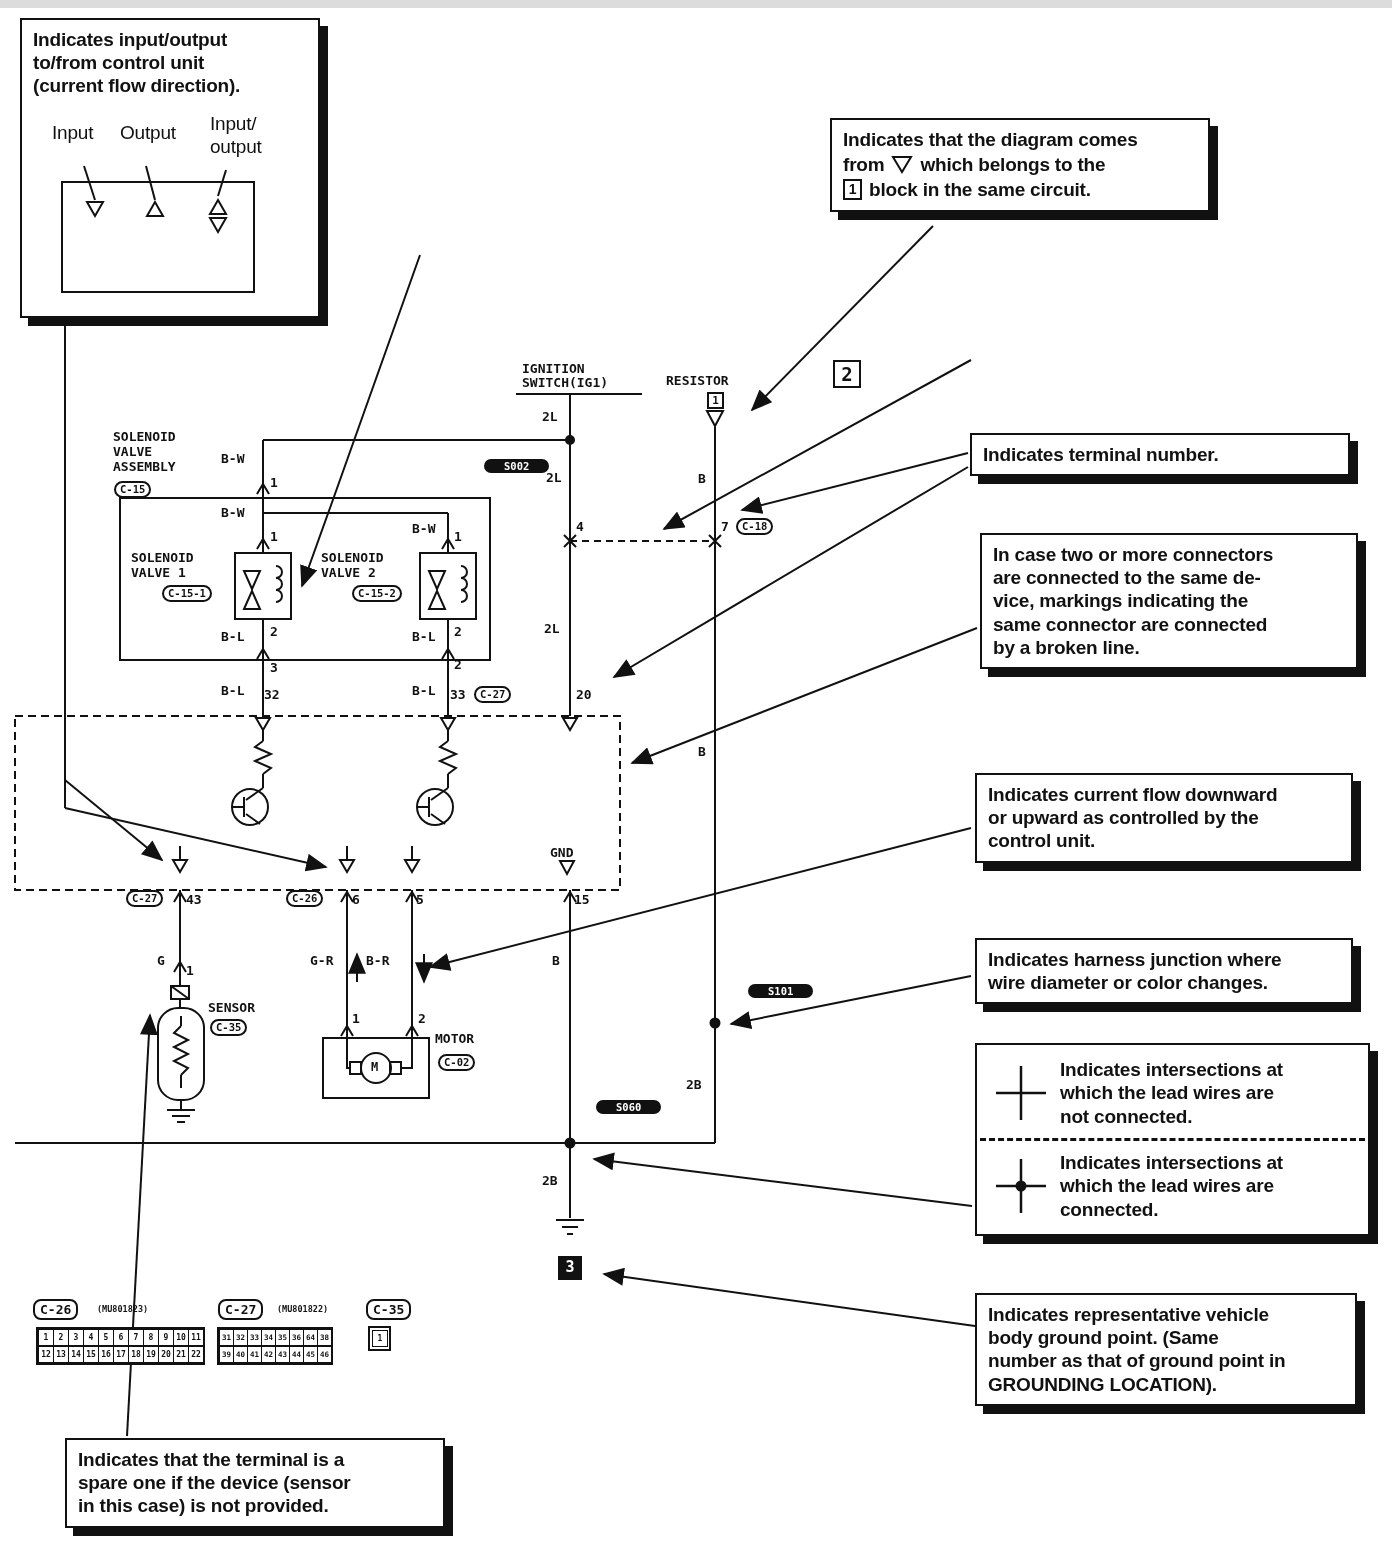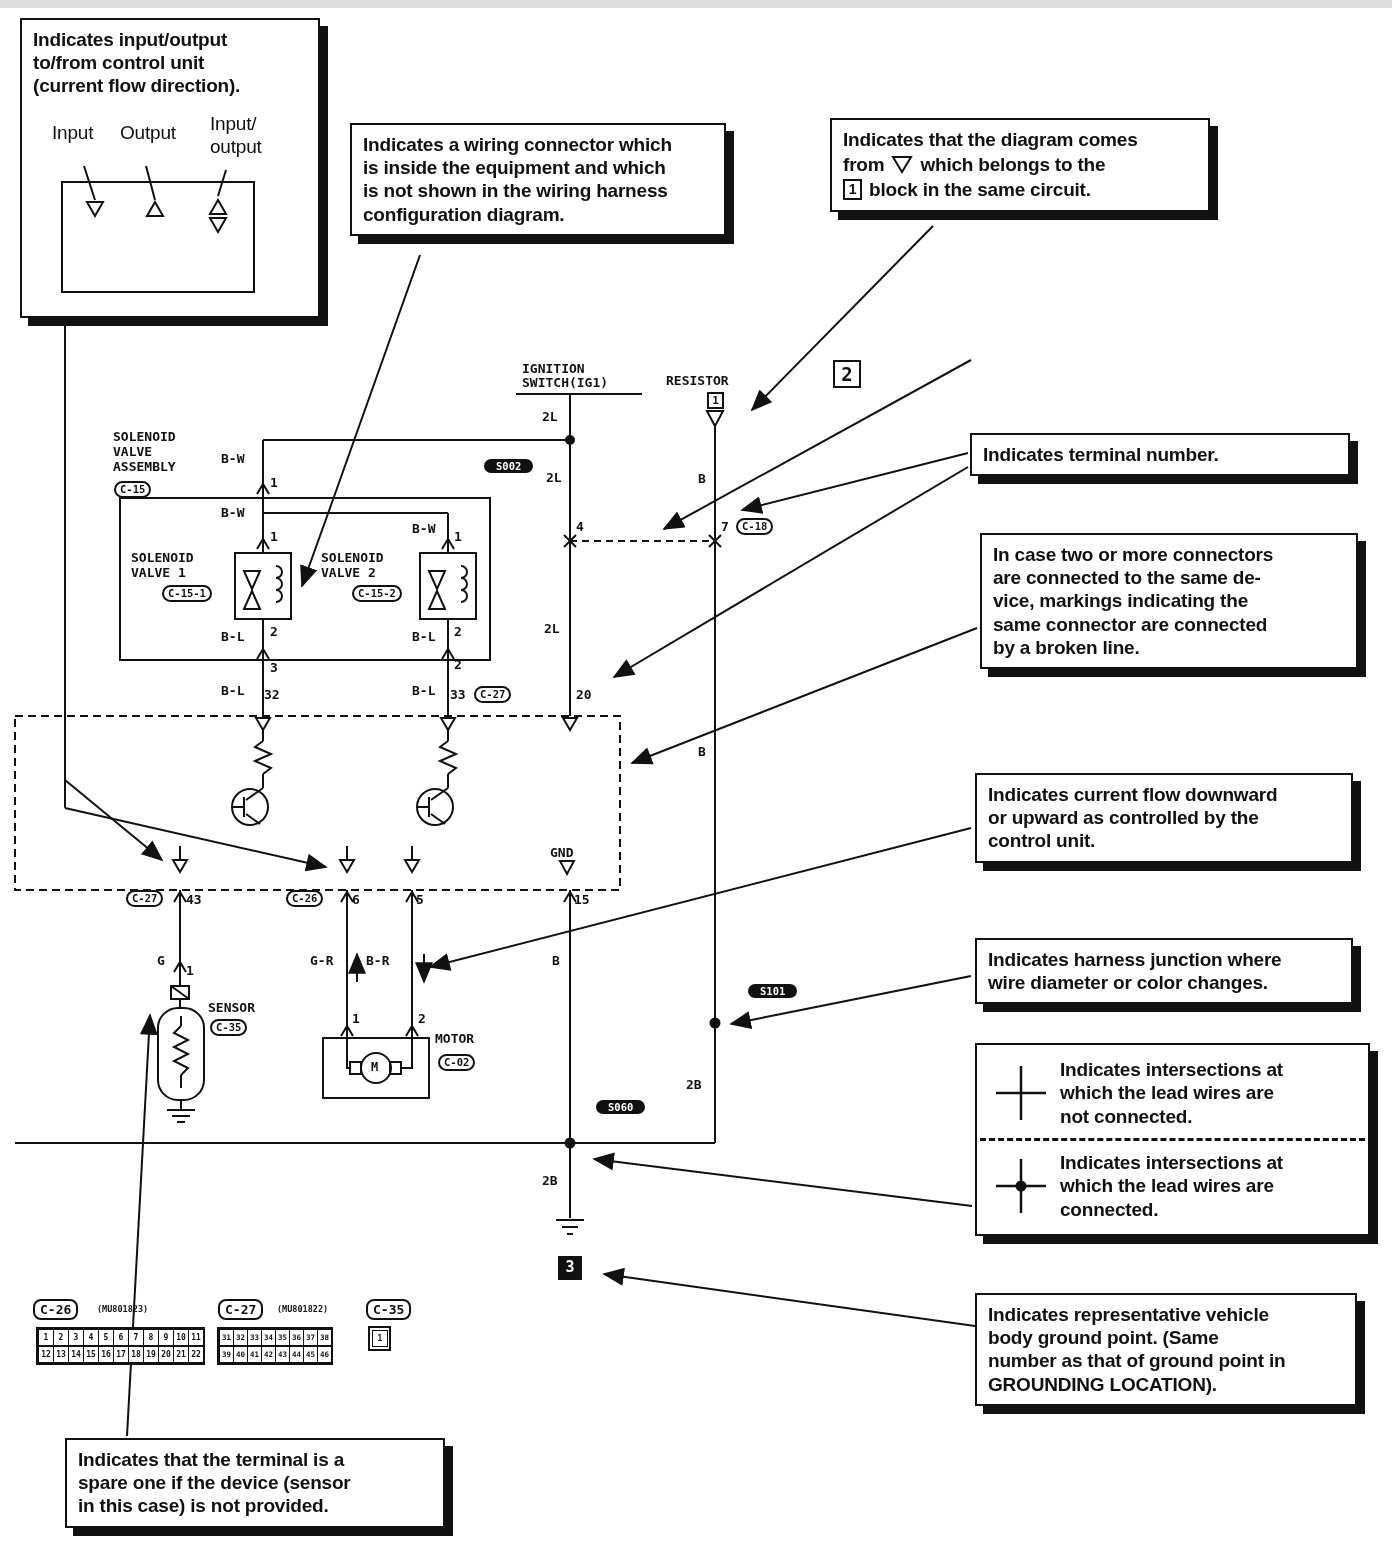--- a/index.html
+++ b/index.html
@@ -7,21 +7,21 @@
   .page{position:relative;width:1392px;height:1546px;background:#ffffff;color:#111;overflow:hidden;margin:8px auto}
   svg.layer{position:absolute;left:0;top:0}
   .callout{position:absolute;background:#fff;border:2px solid #111;box-shadow:8px 8px 0 #111;padding:8px 11px;font-weight:bold;font-size:19px;line-height:1.22;letter-spacing:-0.2px}
   .callout-text{white-space:pre-line}
   .inline-row{display:flex;align-items:center;gap:7px;margin-top:2px}
   .mini-box{display:inline-block;border:2px solid #111;min-width:19px;height:21px;line-height:17px;text-align:center;font-size:14px;padding:0 2px}
   .tri-svg{flex:0 0 auto}
   .ml{position:absolute;font-family:"DejaVu Sans Mono",monospace;font-weight:bold;font-size:13px;line-height:1.15;white-space:pre-line}
   .term{position:absolute;font-family:"DejaVu Sans Mono",monospace;font-weight:bold;font-size:13px;line-height:1}
   .oval{position:absolute;font-family:"DejaVu Sans Mono",monospace;font-weight:bold;font-size:10.5px;border:2px solid #111;border-radius:10px;padding:0 4px;background:#fff;line-height:13px}
-  .soval{position:absolute;font-family:"DejaVu Sans Mono",monospace;font-weight:bold;font-size:10.5px;background:#111;color:#fff;border-radius:9px;padding:1px 12px;line-height:12px}
+  .soval{position:absolute;font-family:"DejaVu Sans Mono",monospace;font-weight:bold;font-size:10.5px;background:#111;color:#fff;border-radius:9px;padding:1px 20px;line-height:12px}
   .boxnum{position:absolute;border:2px solid #111;text-align:center;font-family:"DejaVu Sans Mono",monospace;font-weight:bold;background:#fff}
   .fillbox{position:absolute;background:#111;color:#fff;text-align:center;font-family:"DejaVu Sans Mono",monospace;font-weight:bold}
   .cbox{position:absolute;border:2px solid #111;border-radius:8px;padding:0 5px;font-family:"DejaVu Sans Mono",monospace;font-weight:bold;font-size:13px;line-height:17px;background:#fff}
   .tiny{position:absolute;font-family:"DejaVu Sans Mono",monospace;font-weight:bold;font-size:8.5px;line-height:1}
   .pingrid{position:absolute;background:#fff;border:2px solid #111;line-height:0;padding:0}
   .pinrow{display:block;white-space:nowrap;line-height:0}
   .pin{display:inline-block;border:1px solid #111;background:#fff;text-align:center;font-family:"DejaVu Sans Mono",monospace;font-weight:bold;vertical-align:top;margin-right:-1px}
   .pin16{width:16px;height:17px;font-size:8px;line-height:15px}
   .pin15{width:15px;height:17px;font-size:7.5px;line-height:15px}
   .xrow{display:flex;align-items:center;gap:10px;padding:10px 12px}
@@ -179,26 +179,20 @@
         <path d="M124,146 L133,180"></path>
         <path d="M204,150 L196,176"></path>
         <path d="M65,182 H81 L73,196 Z"></path>
         <path d="M125,196 H141 L133,182 Z"></path>
         <path d="M188,194 H204 L196,180 Z"></path>
         <path d="M188,198 H204 L196,212 Z"></path>
       </g>
     </svg>
   </div>
 
-  <div class="callout" style="left:350px;top:115px;width:376px">
-    <div class="callout-text">Indicates a wiring connector which
-is inside the equipment and which
-is not shown in the wiring harness
-configuration diagram.</div>
-  </div>
 
   <div class="callout" style="left:830px;top:110px;width:380px">
     <div>Indicates that the diagram comes</div>
     <div class="inline-row">
       <span>from</span>
       <svg class="tri-svg" width="22" height="19">
         <path d="M2,2 H20 L11,17 Z" fill="none" stroke="#111" stroke-width="2"></path>
       </svg>
       <span>which belongs to the</span>
     </div>
@@ -346,21 +340,21 @@
   <span class="cbox" style="left:33px;top:1291px">C-26</span>
   <span class="tiny" style="left:97px;top:1297px">(MU801823)</span>
   <div class="pingrid" style="left:36px;top:1319px">
     <div class="pinrow"><span class="pin pin16">1</span><span class="pin pin16">2</span><span class="pin pin16">3</span><span class="pin pin16">4</span><span class="pin pin16">5</span><span class="pin pin16">6</span><span class="pin pin16">7</span><span class="pin pin16">8</span><span class="pin pin16">9</span><span class="pin pin16">10</span><span class="pin pin16">11</span></div>
     <div class="pinrow"><span class="pin pin16">12</span><span class="pin pin16">13</span><span class="pin pin16">14</span><span class="pin pin16">15</span><span class="pin pin16">16</span><span class="pin pin16">17</span><span class="pin pin16">18</span><span class="pin pin16">19</span><span class="pin pin16">20</span><span class="pin pin16">21</span><span class="pin pin16">22</span></div>
   </div>
 
   <span class="cbox" style="left:218px;top:1291px">C-27</span>
   <span class="tiny" style="left:277px;top:1297px">(MU801822)</span>
   <div class="pingrid" style="left:217px;top:1319px">
-    <div class="pinrow"><span class="pin pin15">31</span><span class="pin pin15">32</span><span class="pin pin15">33</span><span class="pin pin15">34</span><span class="pin pin15">35</span><span class="pin pin15">36</span><span class="pin pin15">37</span><span class="pin pin15">38</span></div>
+    <div class="pinrow"><span class="pin pin15">31</span><span class="pin pin15">32</span><span class="pin pin15">33</span><span class="pin pin15">34</span><span class="pin pin15">35</span><span class="pin pin15">36</span><span class="pin pin15">64</span><span class="pin pin15">38</span></div>
     <div class="pinrow"><span class="pin pin15">39</span><span class="pin pin15">40</span><span class="pin pin15">41</span><span class="pin pin15">42</span><span class="pin pin15">43</span><span class="pin pin15">44</span><span class="pin pin15">45</span><span class="pin pin15">46</span></div>
   </div>
 
   <span class="cbox" style="left:366px;top:1291px">C-35</span>
   <div class="pingrid" style="left:368px;top:1318px;padding:2px">
     <span class="pin pin16">1</span>
   </div>
 
 </div>
 

